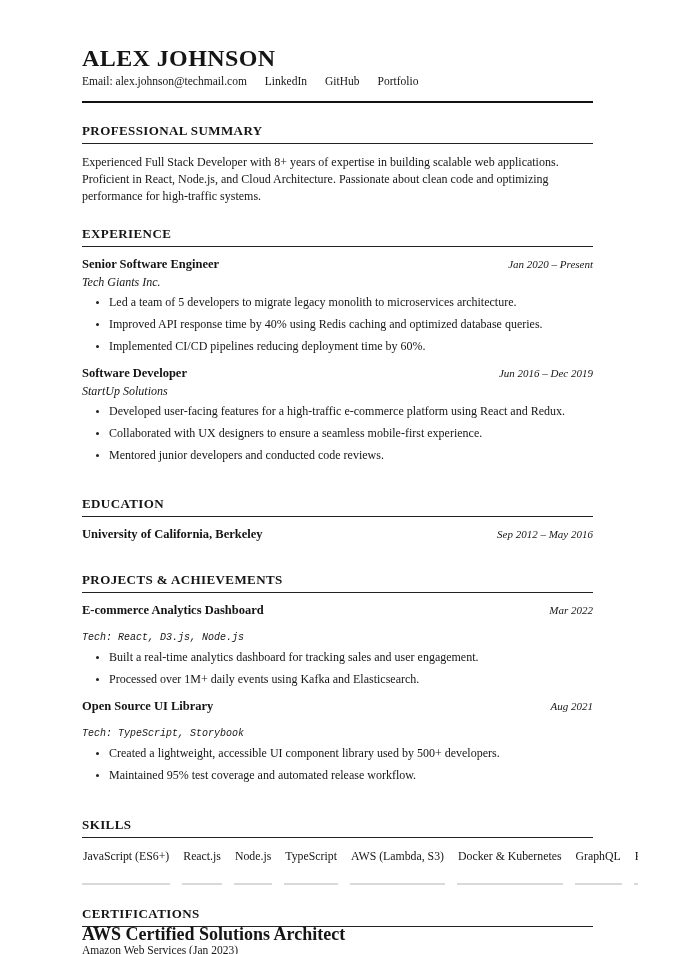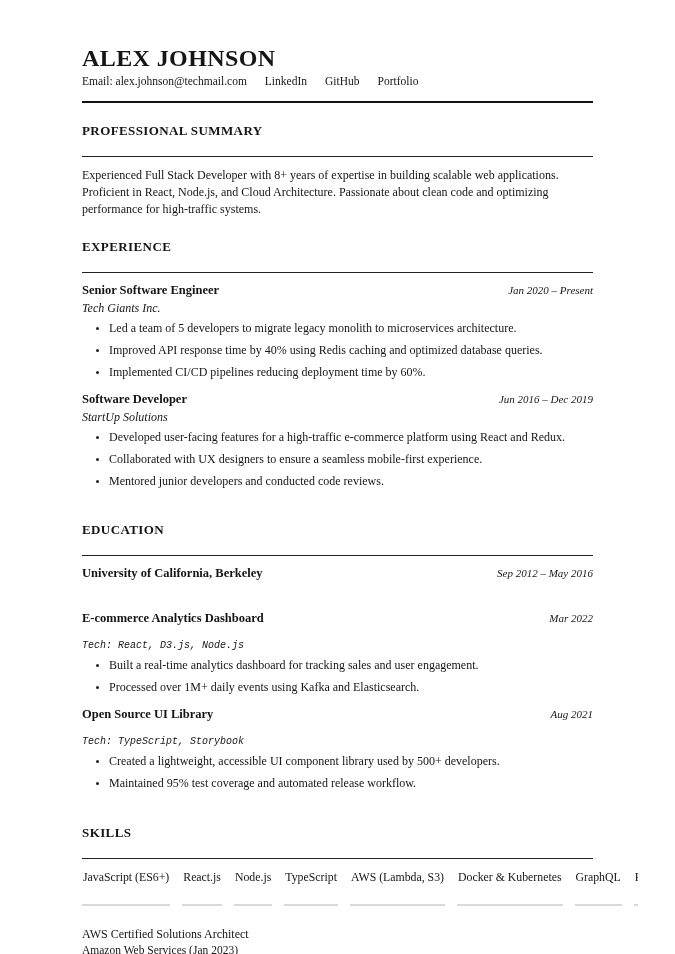--- a/index.html
+++ b/index.html
@@ -17,21 +17,21 @@
   
   section { display: block; }
   .sec-summary        { margin-top: 20px; }
   .sec-experience     { margin-top: 21px; }
   .sec-education      { margin-top: 34px; }
   .sec-projects       { margin-top: 31px; }
   .sec-skills         { margin-top: 35px; }
   .sec-certifications { margin-top: 21px; }
   h2 {
     font-size: 13px; font-weight: bold; margin: 0; letter-spacing: 0.4px;
-    padding-bottom: 18px; border-bottom: 1px solid #222; line-height: 15px;
+    padding-bottom: 5px; border-bottom: 1px solid #222; line-height: 15px;
   }
   .summary-text { font-size: 12px; line-height: 17px; margin: 10px 0 0 0; }
   
   .entry { margin-top: 10px; }
   .entry + .entry { margin-top: 13px; }
   .entry-head { display: flex; justify-content: space-between; align-items: baseline; line-height: 14px; text-align: center; }
   .entry-title { font-size: 12.5px; font-weight: bold; }
   .entry-date { font-size: 11px; font-style: italic; white-space: nowrap; }
   .entry-sub { font-size: 12px; font-style: italic; margin-top: 4px; line-height: 14px; }
   .entry-tech { font-size: 10px; font-style: italic; margin-top: 15px; line-height: 12px; font-family: Liberation Mono, monospace; }
@@ -43,21 +43,21 @@
   .edu-row { display: flex; justify-content: space-between; align-items: baseline; margin-top: 10px; line-height: 14px; }
   .edu-school { font-size: 12.5px; font-weight: bold; }
   .edu-degree { font-size: 12px; font-style: italic; margin-top: 4px; line-height: 14px; }
   
   .skills-row { display: flex; flex-wrap: nowrap; gap: 12px; margin-top: 11px; }
   .skill-chip {
     font-size: 11.8px; line-height: 14px; white-space: nowrap;
     padding: 0 1px 20px 1px; border-bottom: 2px solid #d9d9d9;
   }
   
-  .cert-name { font-size: 12px; font-weight: normal; margin-top: 9px; line-height: 14px; }
+  .cert-name { font-size: 18px; font-weight: bold; line-height: 14px; }
   .cert-issuer { font-size: 11.5px; margin-top: 3px; line-height: 13px; }
 </style>
 </head>
 <body>
 
 <div class="page">
 
   <header>
     <h1 class="name">ALEX JOHNSON</h1>
     <div class="contact-row">
@@ -107,20 +107,21 @@
 
   <section class="sec-education">
     <h2>EDUCATION</h2>
     <div class="edu-row">
       <span class="edu-school">University of California, Berkeley</span>
       <span class="entry-date">Sep 2012 – May 2016</span>
     </div>
   </section>
 
   <section class="sec-projects">
+    <h2>PROJECTS &amp; ACHIEVEMENTS</h2>
 
     <div class="entry">
       <div class="entry-head">
         <span class="entry-title">E-commerce Analytics Dashboard</span>
         <span class="entry-date">Mar 2022</span>
       </div>
       <div class="entry-tech">Tech: React, D3.js, Node.js</div>
       <ul class="bullets">
         <li>Built a real-time analytics dashboard for tracking sales and user engagement.</li>
         <li>Processed over 1M+ daily events using Kafka and Elasticsearch.</li>
@@ -148,19 +149,20 @@
       <span class="skill-chip">Node.js</span>
       <span class="skill-chip">TypeScript</span>
       <span class="skill-chip">AWS (Lambda, S3)</span>
       <span class="skill-chip">Docker &amp; Kubernetes</span>
       <span class="skill-chip">GraphQL</span>
       <span class="skill-chip">PostgreSQL</span>
     </div>
   </section>
 
   <section class="sec-certifications">
+    <h2>CERTIFICATIONS</h2>
     <div>
       <div class="cert-name">AWS Certified Solutions Architect</div>
       <div class="cert-issuer">Amazon Web Services (Jan 2023)</div>
     </div>
   </section>
 
 </div>
 
 </body></html>

